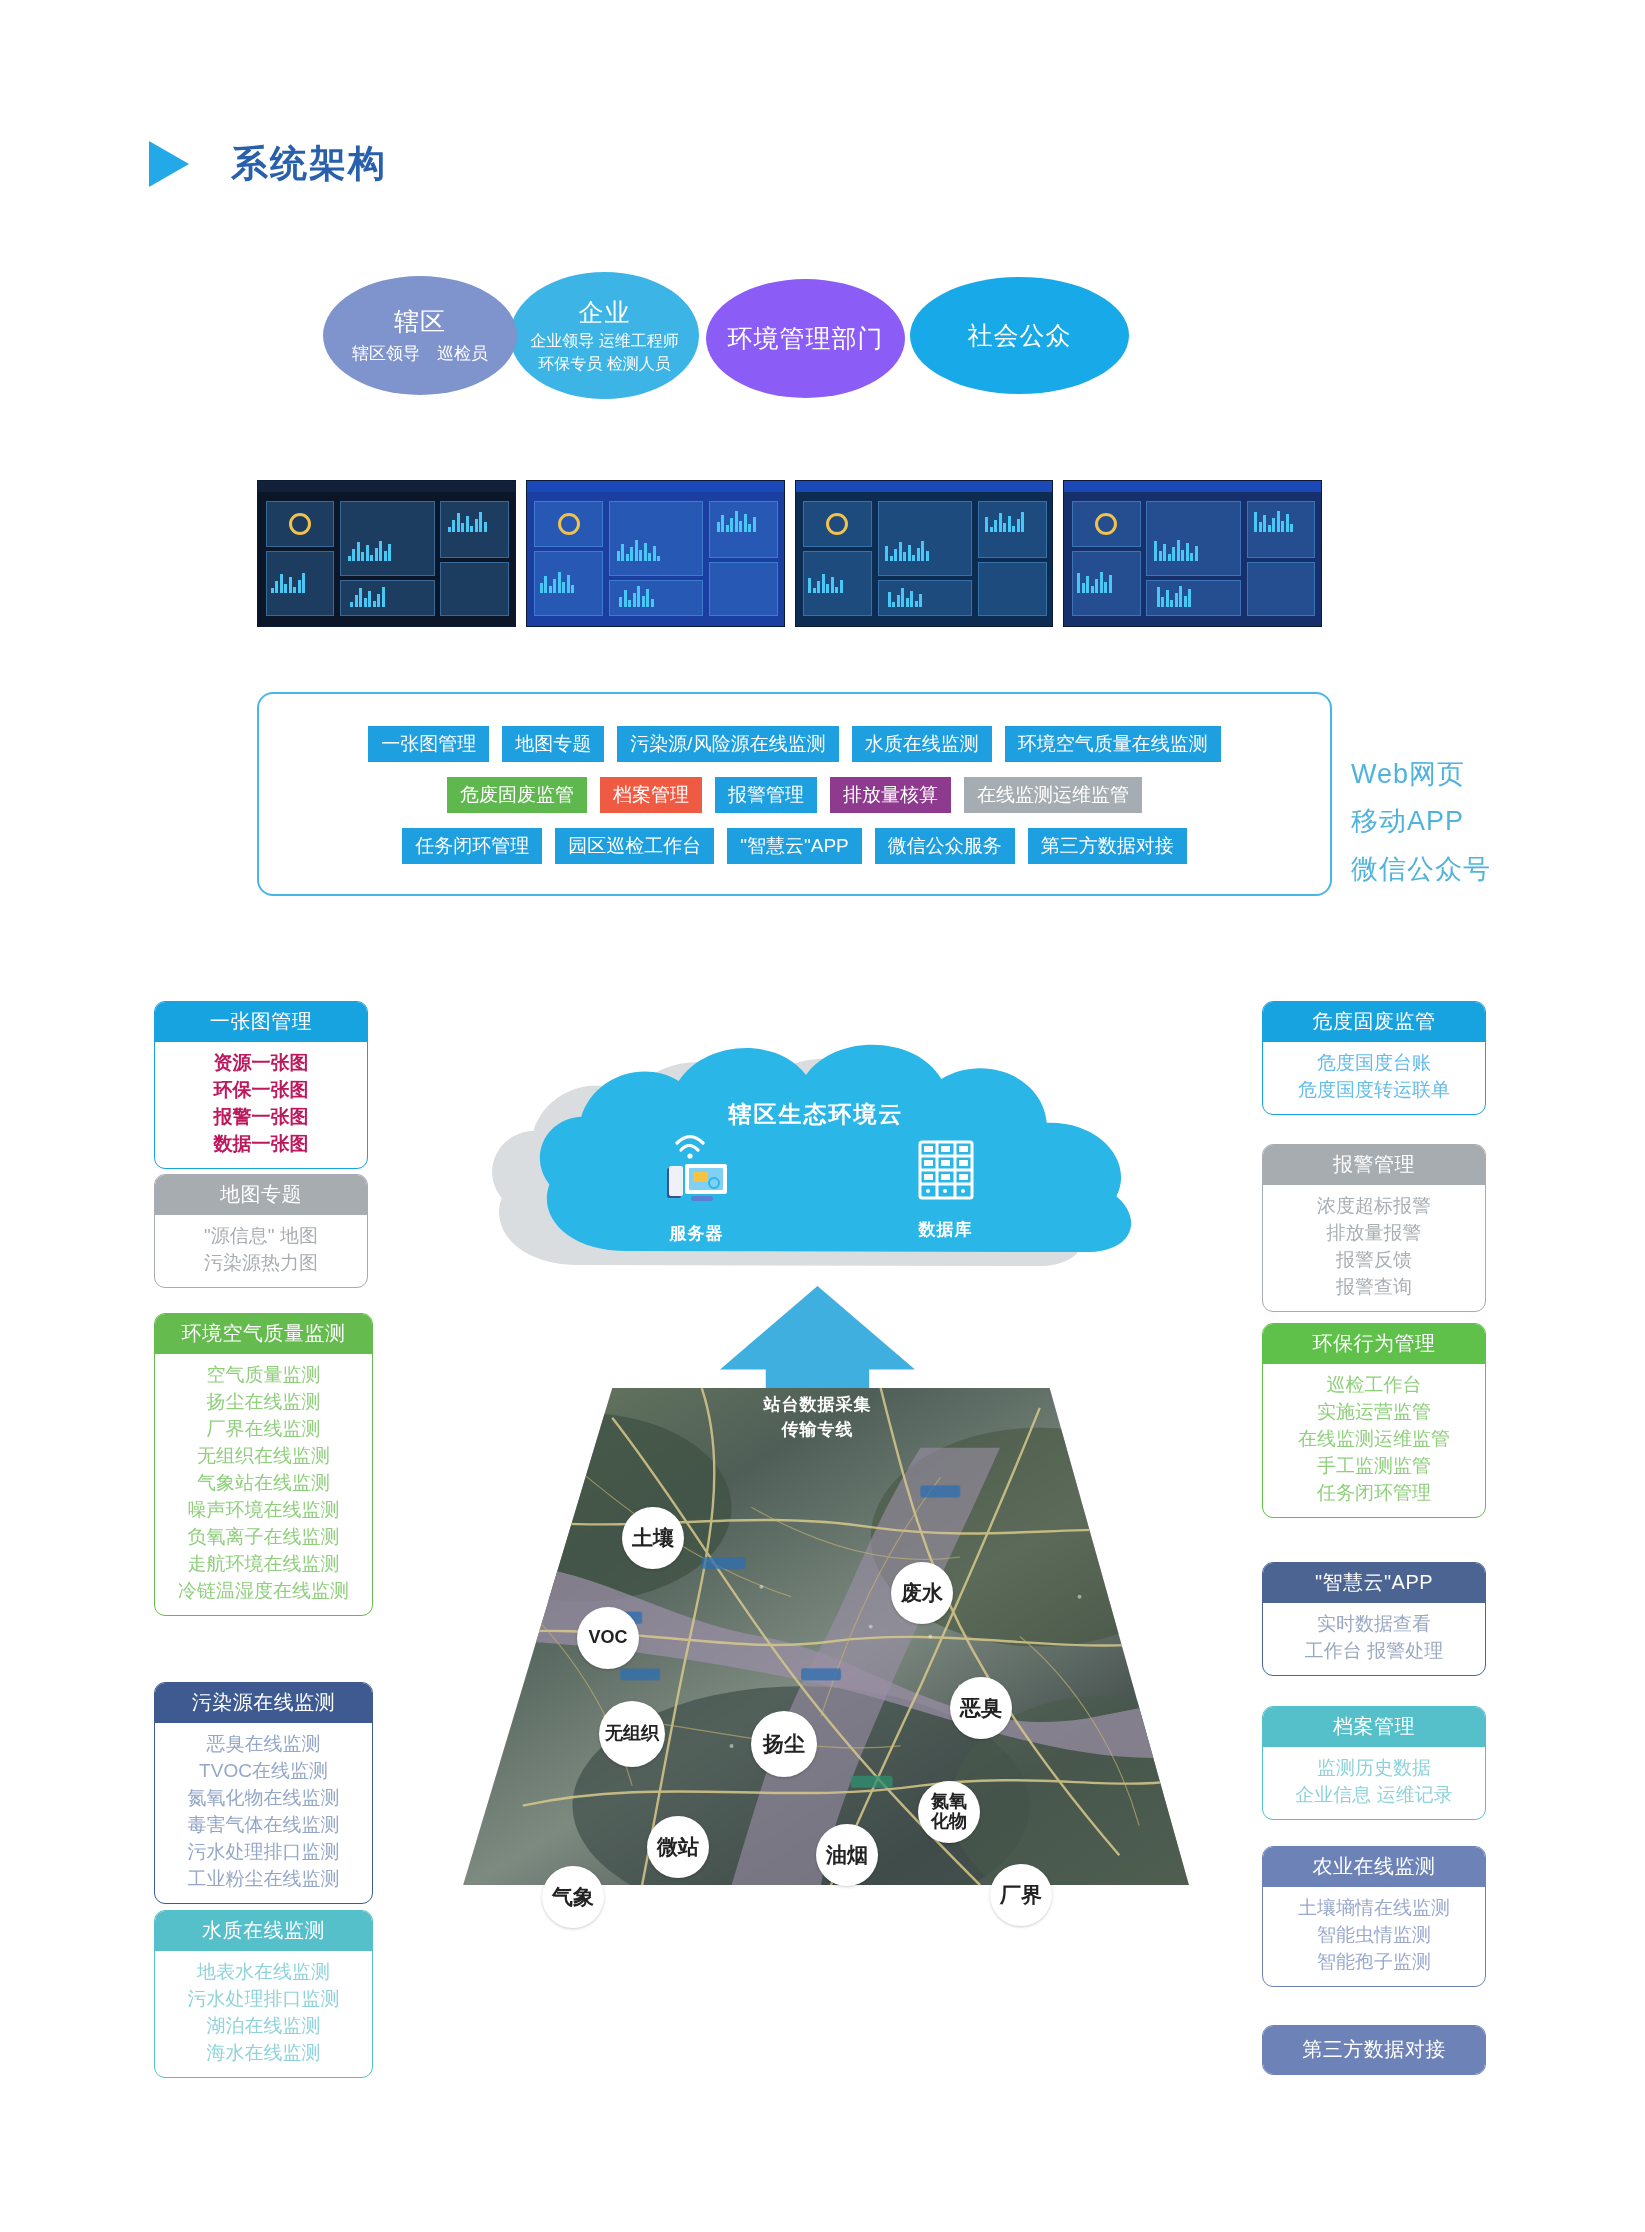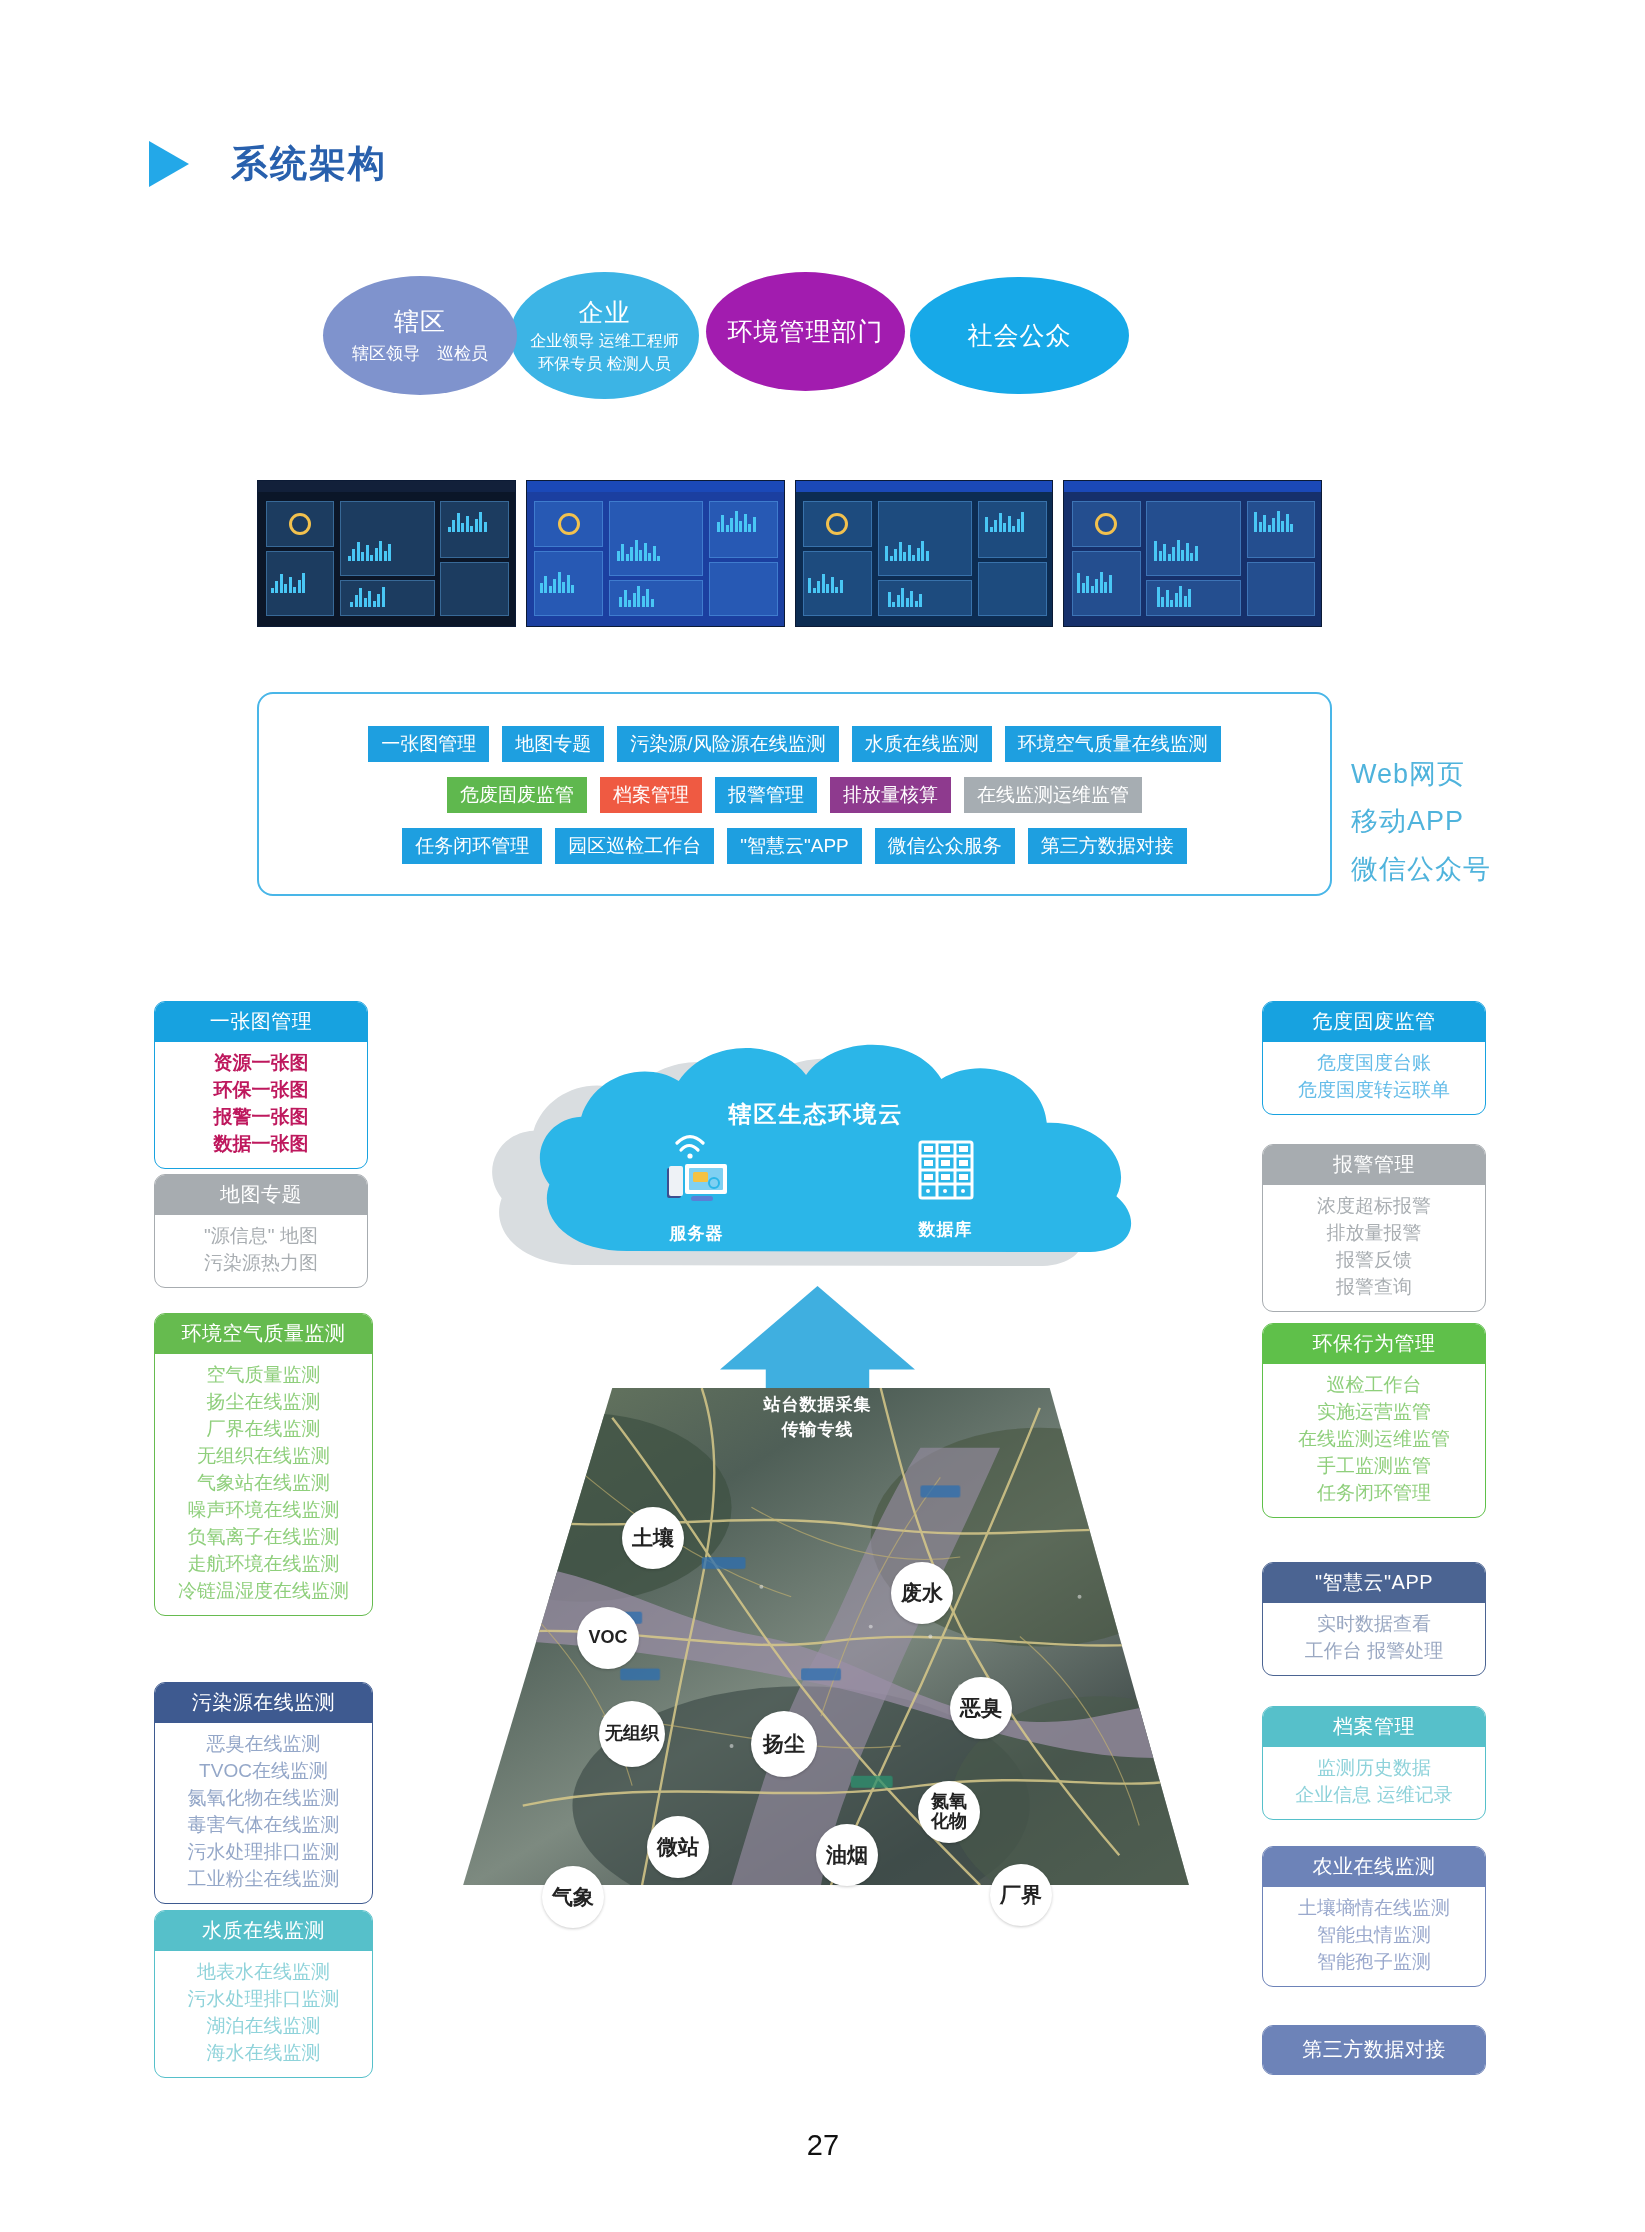--- a/index.html
+++ b/index.html
@@ -72,21 +72,21 @@
   <div class="ellipses" id="ellipses">
       <div class="ell" style="left: 187px; top: 8px; width: 189px; height: 127px; background: rgb(60, 180, 229);">
         <div class="t1">企业</div>
         <div class="t2s">企业领导 运维工程师</div>
         <div class="t2s">环保专员 检测人员</div>
       </div>
       <div class="ell" style="left: 0px; top: 12px; width: 194px; height: 119px; background: rgb(127, 147, 205);">
         <div class="t1">辖区</div>
         <div class="t2">辖区领导　巡检员</div>
       </div>
-      <div class="ell" style="left: 383px; top: 8px; width: 199px; height: 119px; background: #a21caf;">
+      <div class="ell" style="left: 383px; top: 15px; width: 199px; height: 119px; background: #8b5cf6;">
         <div class="t1">环境管理部门</div>
       </div>
       <div class="ell" style="left: 587px; top: 13px; width: 219px; height: 117px; background: rgb(23, 169, 232);">
         <div class="t1">社会公众</div>
       </div>
     </div>
 
   <div class="shots" id="shots">
       <div class="shot" style="background: rgb(11, 22, 40);">
         <div class="sh-title">黄陂市空气质量监测系统</div>
@@ -601,15 +601,14 @@
           <div>土壤墒情在线监测</div>
           <div>智能虫情监测</div>
           <div>智能孢子监测</div>
         </div>
       </div>
       <div class="card solo" style="left: 1262px; top: 2025px; width: 224px; border: 1.5px solid rgb(109, 131, 184);">
         <div class="chd" style="background: rgb(109, 131, 184);">第三方数据对接</div>
       </div>
     </div>
 
-  <div class="pagenum">27</div>
 </div>
 
 
 </body></html>

